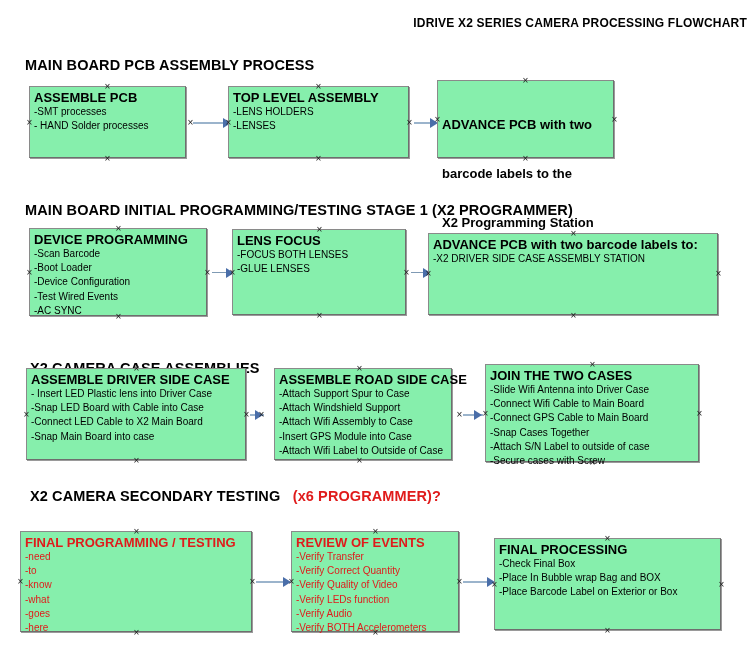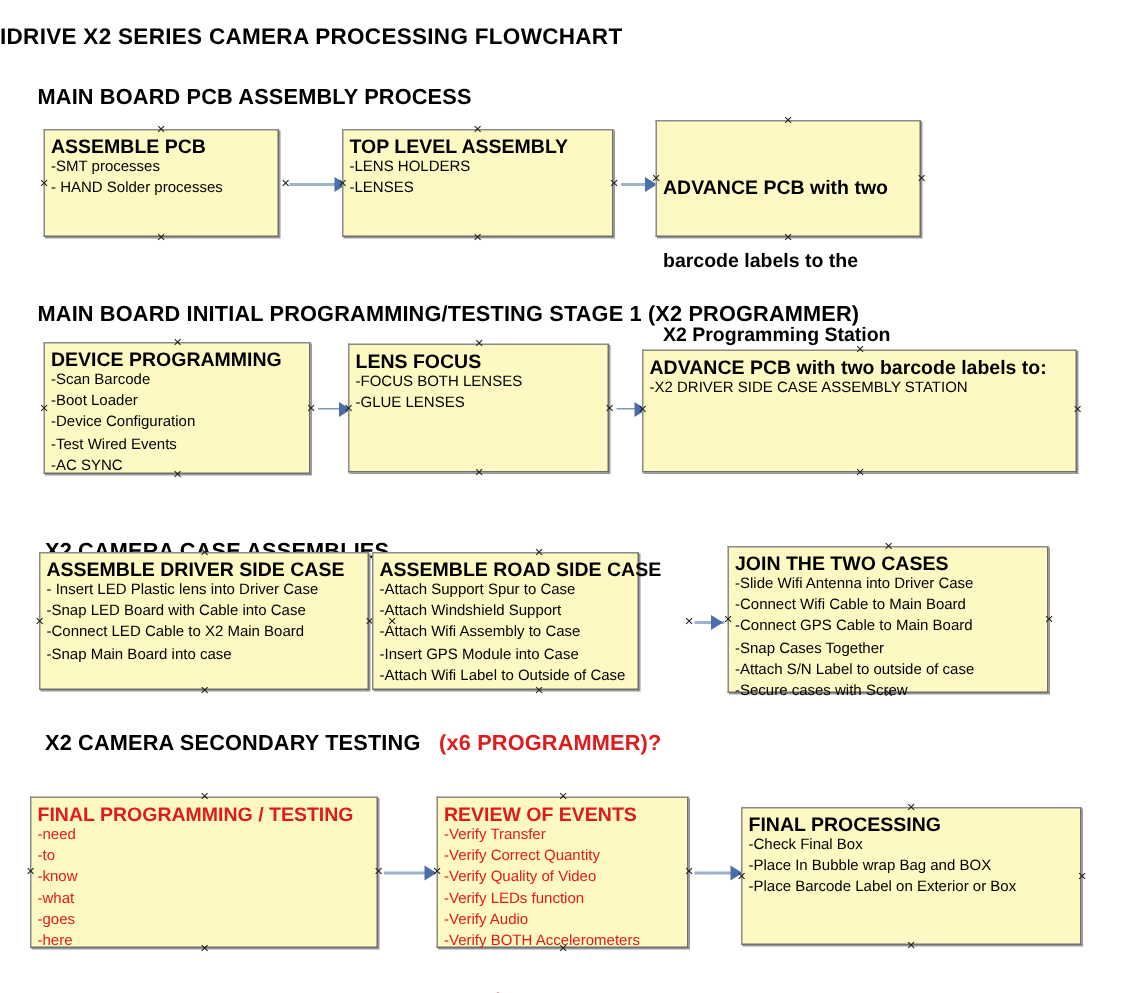--- a/index.html
+++ b/index.html
@@ -9,39 +9,39 @@
     font-family:"Liberation Sans", sans-serif;
     color:#000;
     overflow:hidden;
     position:relative;
   }
   #canvas{position:relative;width:747px;height:662px;}
 
   .title{
     position:absolute;
     left:0;top:16px;width:747px;
-    text-align:left;
-    font-size:15px;
+    text-align:right;
+    font-size:12px;
     font-weight:bold;
     letter-spacing:0.2px;
   }
 
   .section-head{
     position:absolute;
     font-size:14.5px;
     font-weight:bold;
     white-space:nowrap;
     letter-spacing:0.1px;
   }
   .section-head .red{color:#e01b1b;}
 
   
   .box{
     position:absolute;
-    background:#fef9c3;
+    background:#86efac;
     border:1px solid #8a8a8a;
     border-right-color:#6e6e6e;
     border-bottom-color:#6e6e6e;
     box-sizing:border-box;
     box-shadow:1px 1px 0 0 #9a9a9a;
     padding:3px 4px 2px 4px;
     overflow:visible;
   }
   .box .hdr{
     font-size:13px;
@@ -208,21 +208,21 @@
     </ul>
   </div>
   <div class="xh" style="left:132px;top:364px;"></div>
   <div class="xh" style="left:22px;top:410px;"></div>
   <div class="xh" style="left:132px;top:456px;"></div>
   <div class="xh" style="left:242px;top:410px;"></div>
 
   <div class="conn" style="left:250px;top:414px;width:14px;"></div>
   <div class="arrow" style="left:255px;top:410px;"></div>
 
-  <div class="box" style="left:248px;top:368px;width:178px;height:92px;">
+  <div class="box" style="left:274px;top:368px;width:178px;height:92px;">
     <div class="hdr">ASSEMBLE ROAD SIDE CASE</div>
     <ul>
       <li>-Attach Support Spur to Case</li>
       <li>-Attach Windshield Support</li>
       <li>-Attach Wifi Assembly to Case</li>
       <li>-Insert GPS Module into Case</li>
       <li>-Attach Wifi Label to Outside of Case</li>
     </ul>
   </div>
   <div class="xh" style="left:355px;top:364px;"></div>

